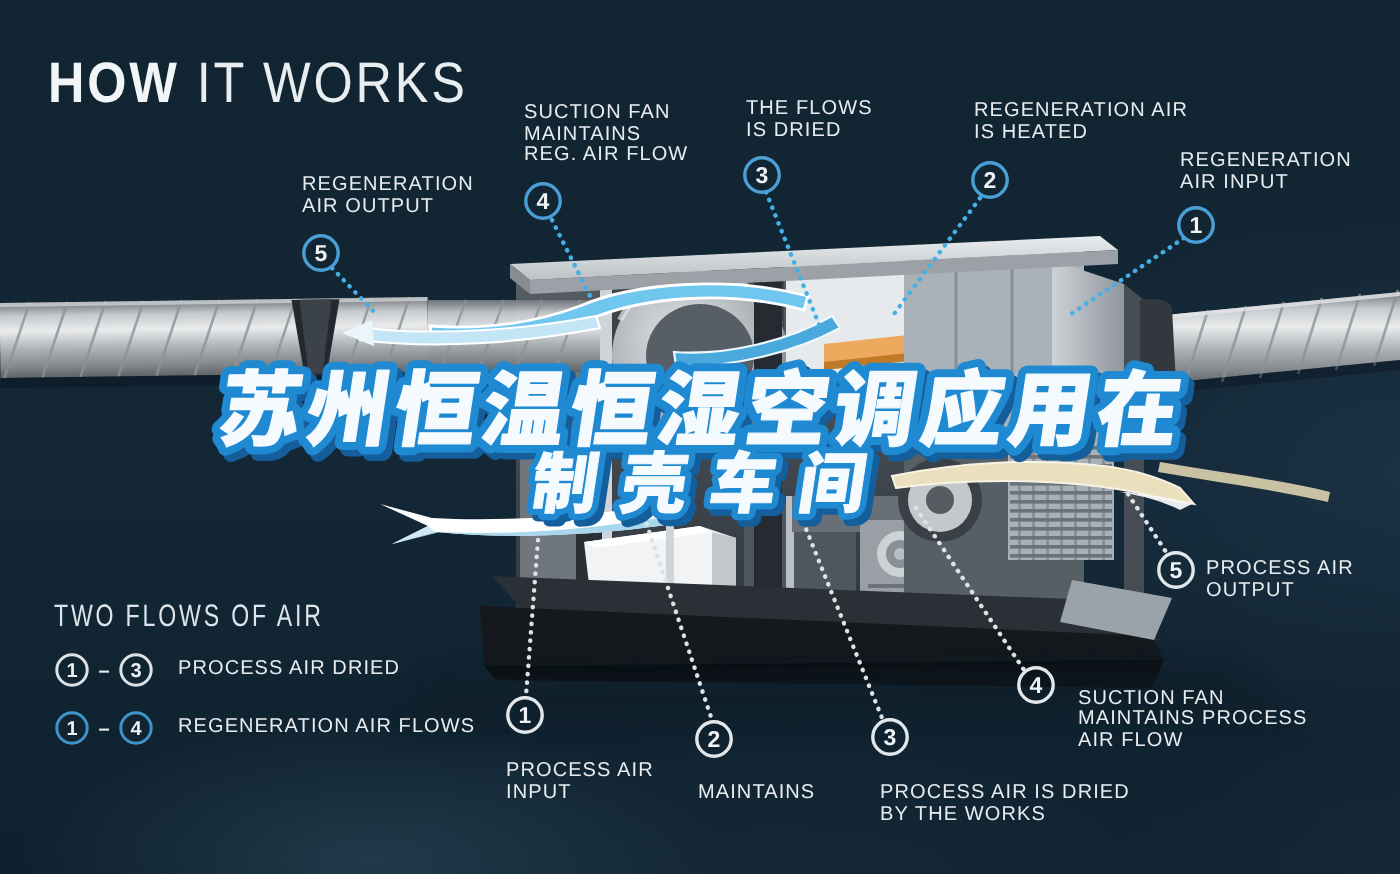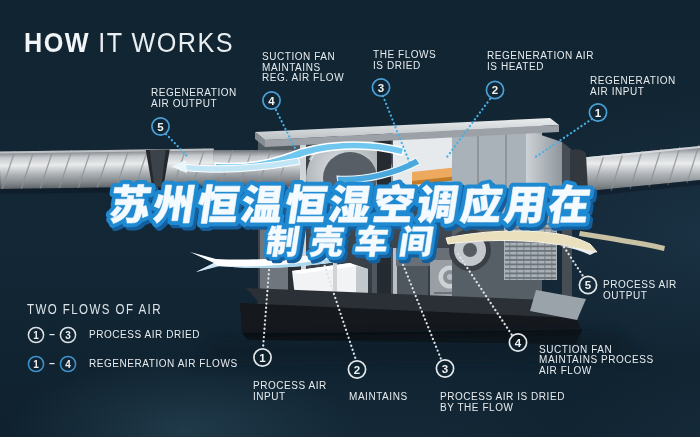--- a/index.html
+++ b/index.html
@@ -413,18 +413,18 @@
 AIR INPUT</div>
 <div class="lbl" style="left:151px;top:88px">REGENERATION
 AIR OUTPUT</div>
 <div class="two">TWO FLOWS OF AIR</div>
 <div class="lbl" style="left:89px;top:329.5px">PROCESS AIR DRIED</div>
 <div class="lbl" style="left:89px;top:358.5px">REGENERATION AIR FLOWS</div>
 <div class="lbl" style="left:253px;top:381px">PROCESS AIR
 INPUT</div>
 <div class="lbl" style="left:349px;top:392px">MAINTAINS</div>
 <div class="lbl" style="left:440px;top:392px">PROCESS AIR IS DRIED
-BY THE FLOW</div>
+BY THE WORKS</div>
 <div class="lbl" style="left:539px;top:344.5px">SUCTION FAN
 MAINTAINS PROCESS
 AIR FLOW</div>
 <div class="lbl" style="left:603px;top:280px">PROCESS AIR
 OUTPUT</div>
 
 </body></html>

